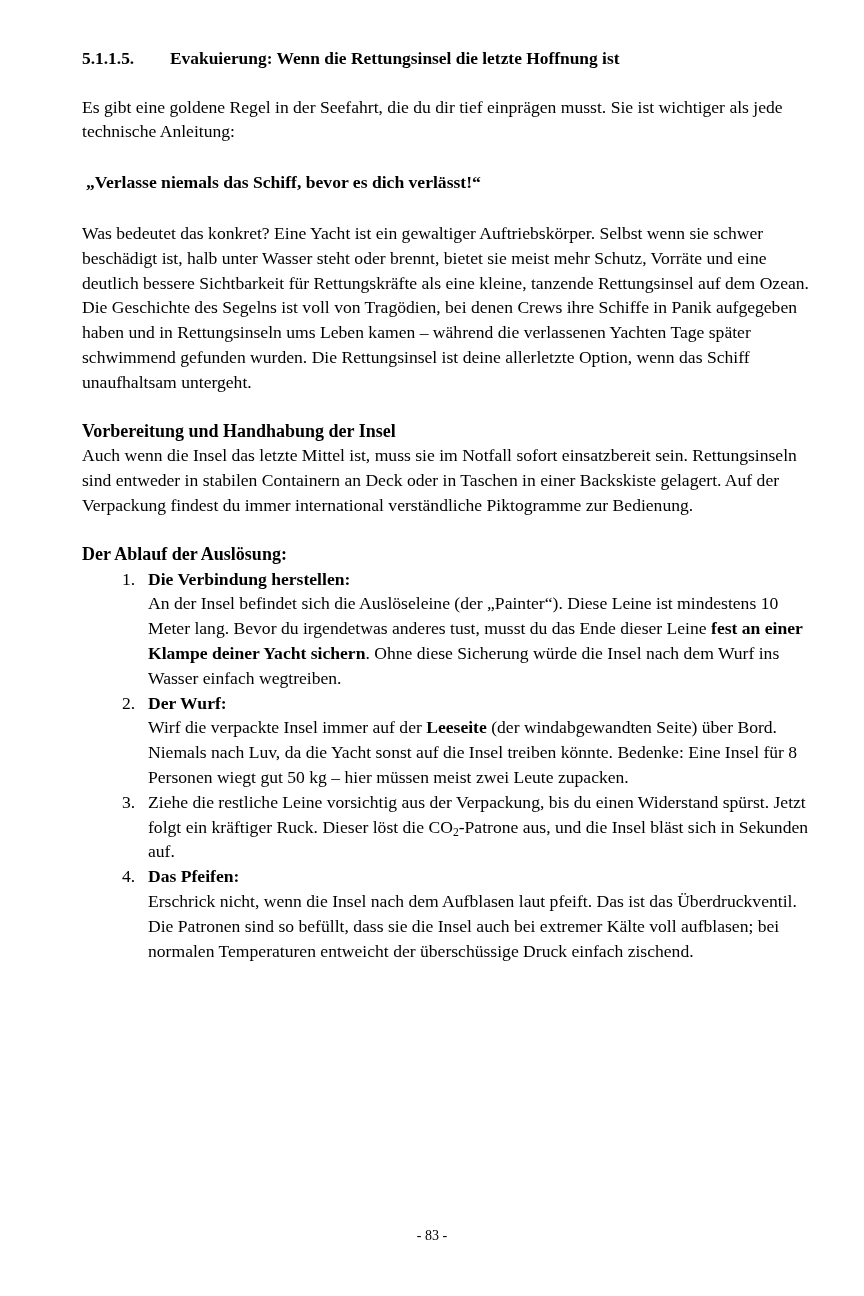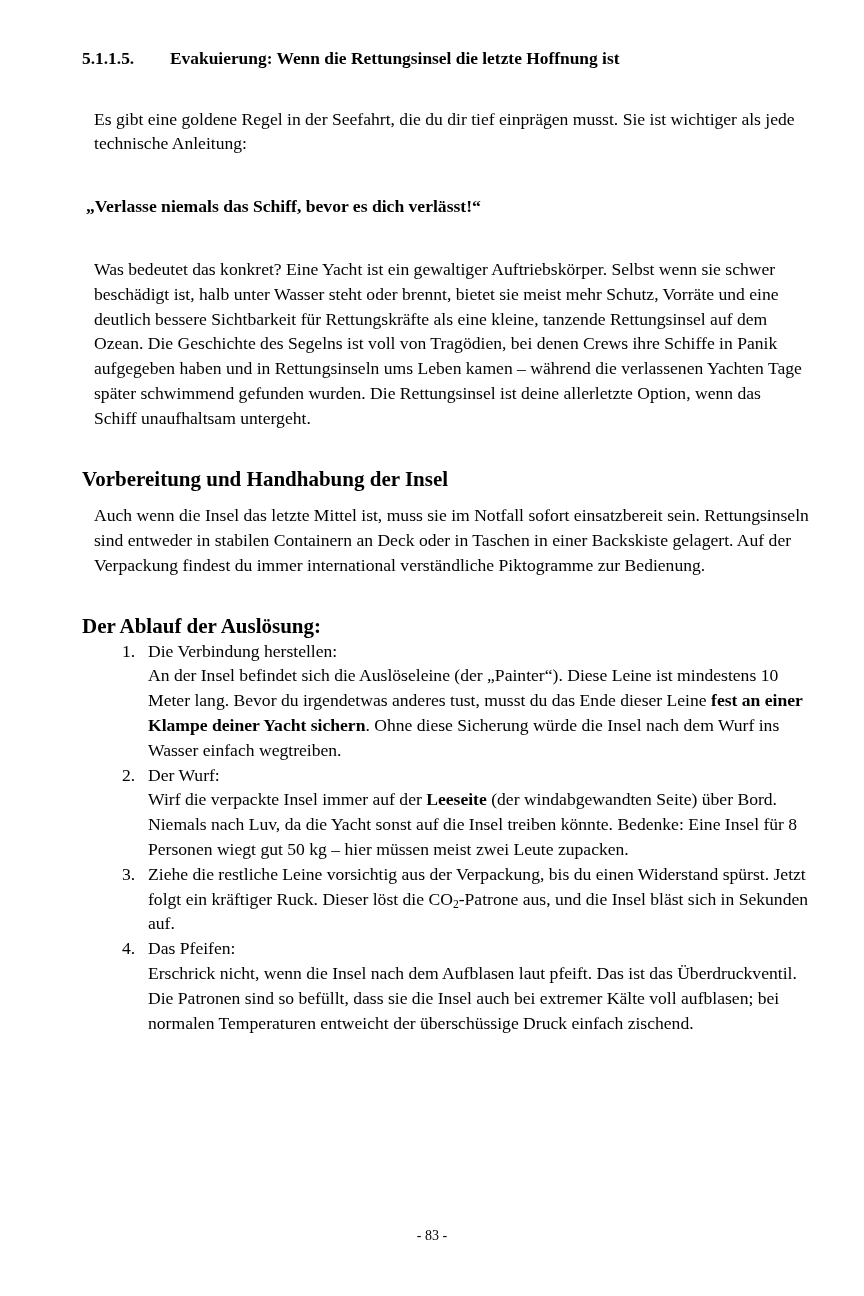--- a/index.html
+++ b/index.html
@@ -37,34 +37,34 @@
     white-space: nowrap;
   }
   .sec-heading .num {
     display: inline-block;
     width: 88px;
   }
   
   p.body {
     font-size: 17.6px;
     line-height: 24.8px;
-    margin: 12px;
+    margin: 0;
     text-align: left;
   }
   .gap-24 { height: 24px; }
   .gap-22 { height: 22px; }
   .bold { font-weight: bold; }
   .quote-line {
     font-size: 17.6px;
     line-height: 24.8px;
     font-weight: bold;
     margin: 4px;
   }
   .sub-heading {
-    font-size: 21px;
+    font-size: 18px;
     line-height: 24.8px;
     font-weight: bold;
     margin: 0;
   }
   
   ol.steps {
     list-style: none;
     margin: 0;
     padding: 0;
   }
@@ -77,21 +77,21 @@
   ol.steps > li .marker {
     position: absolute;
     left: 40px;
     top: 0;
     width: 22px;
     text-align: left;
     font-size: 17.6px;
     line-height: 24.8px;
   }
   ol.steps > li .step-title {
-    font-weight: normal;
+    font-weight: bold;
     display: block;
   }
   ol.steps > li .step-body {
     display: block;
   }
   .wide { width: 742px; }
   sub {
     font-size: 0.66em;
     line-height: 0;
     vertical-align: -0.22em;

